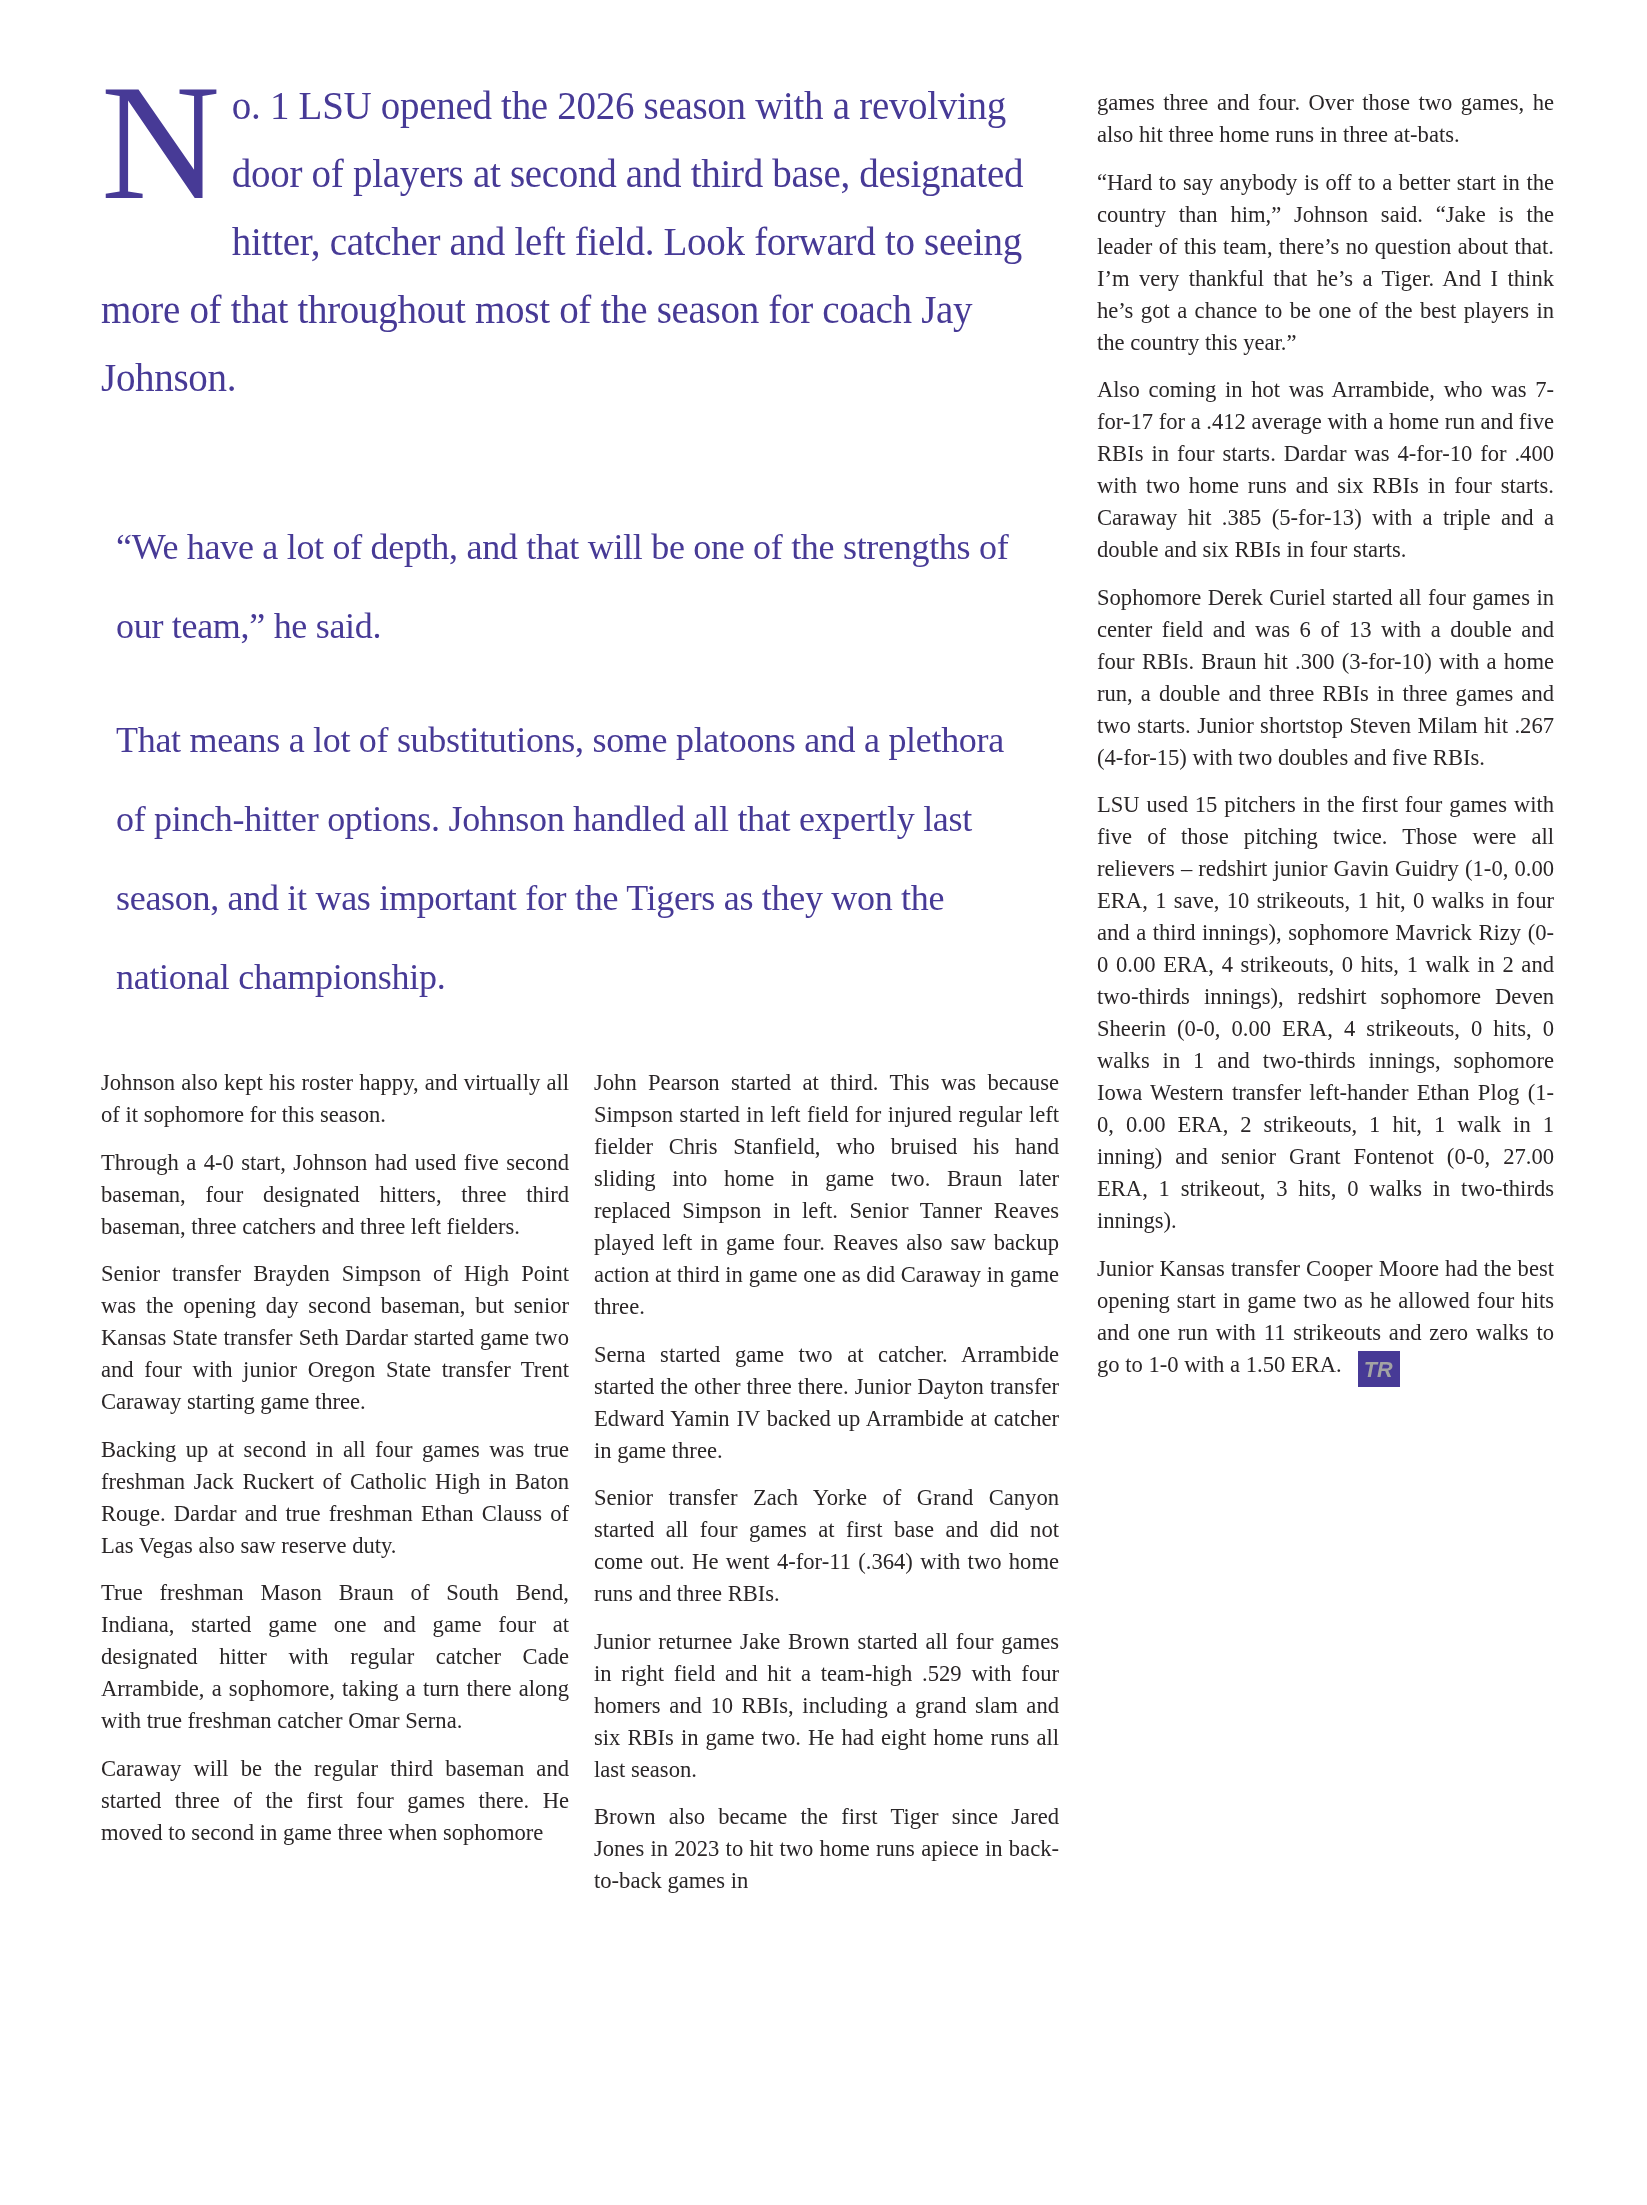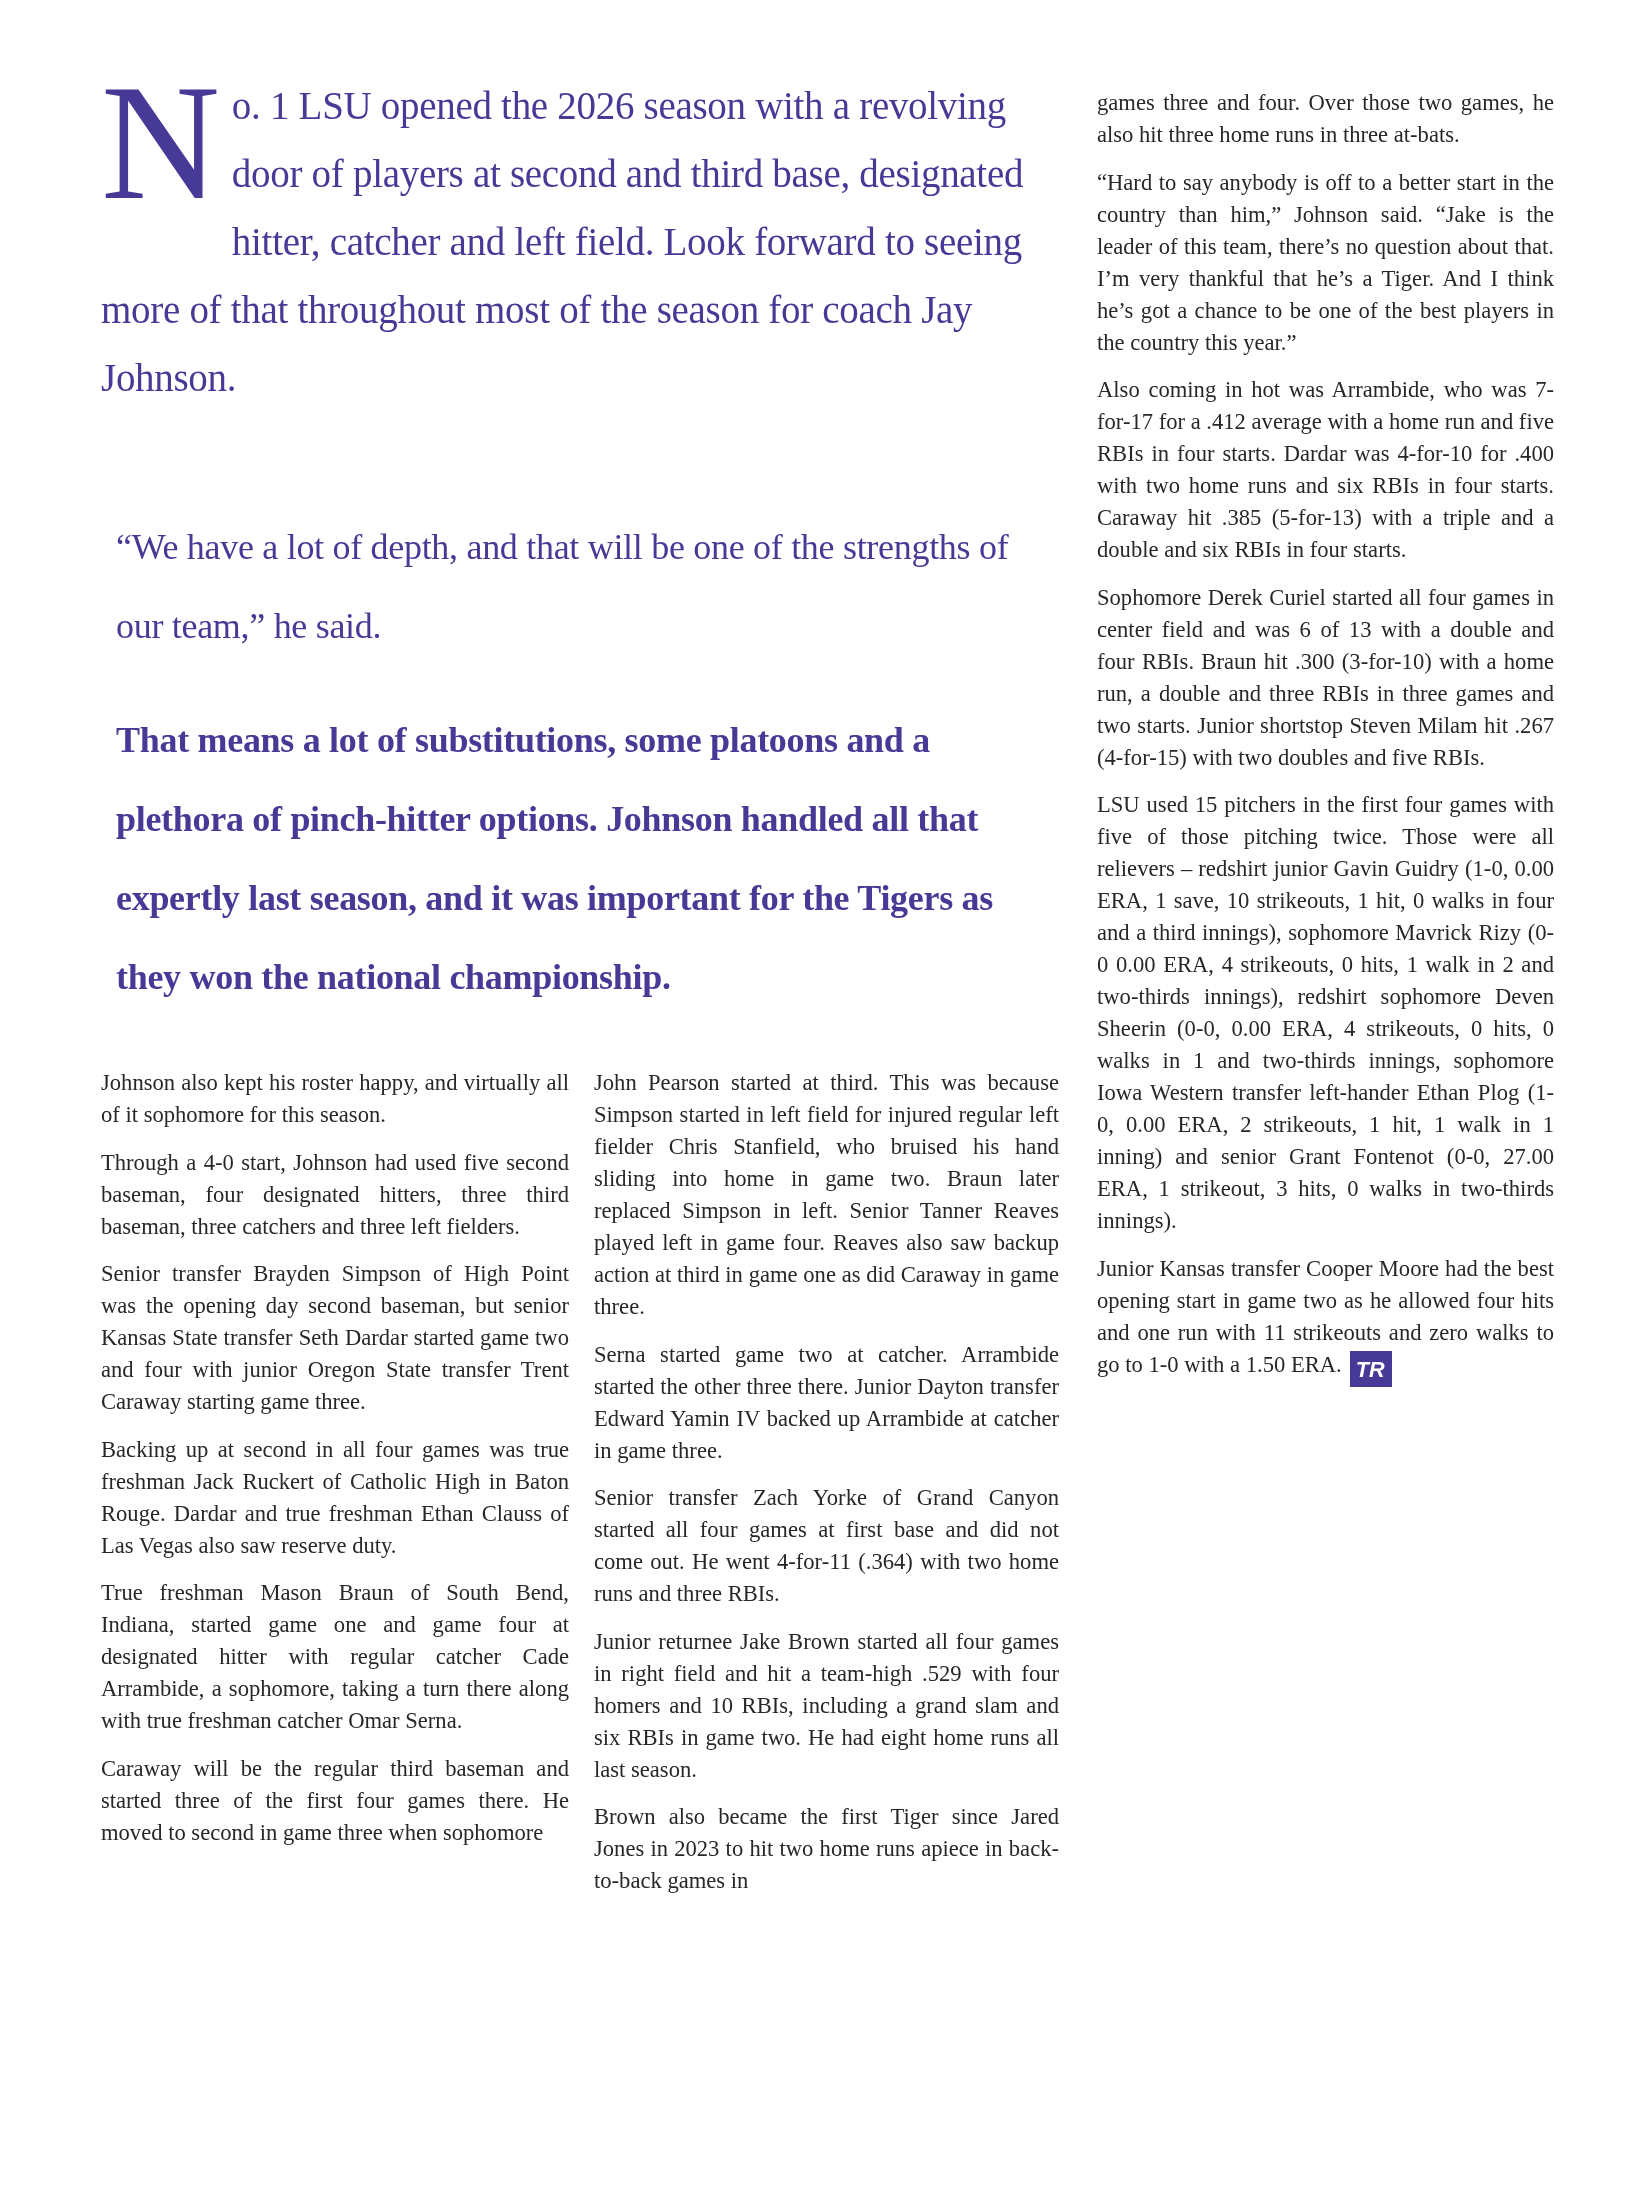--- a/index.html
+++ b/index.html
@@ -36,47 +36,47 @@
     margin-top: 4px;
   }
   .pullquote {
     margin: 15px;
     font-size: 36px;
     line-height: 79px;
     letter-spacing: -0.3px;
     text-align: left;
   }
   .pq1 { margin-top: 96px; }
-  .pq2 { margin-top: 35px; font-weight: bold; }
+  .pq2 { margin-top: 35px; }
 
   
   .col {
     position: absolute;
     font-size: 22.6px;
     line-height: 32px;
     text-align: justify;
     color: #2a2627;
   }
   .col p { margin: 0 0 15.5px 0; }
   .col-left  { left: 101px;  top: 1067px; width: 468px; }
   .col-mid   { left: 594px;  top: 1067px; width: 465px; }
   .col-right { left: 1097px; top: 87px;  width: 457px; }
 
   
   .tr-mark {
     display: inline-block;
     background: #473a96;
-    color: #ffffff;
+    color: #a3a3a3;
     font-family: "Liberation Sans", sans-serif;
     font-style: italic;
     font-weight: bold;
     font-size: 21.6px;
     line-height: 1;
     padding: 8px 7.4px 6.8px 6px;
-    margin-left: 8px;
+    margin-left: 16px;
     vertical-align: -5.4px;
   }
 
   
   .pagefooter {
     position: absolute;
     top: 2124px;
     right: 99px;
     white-space: nowrap;
     font-family: "Liberation Sans", sans-serif;

